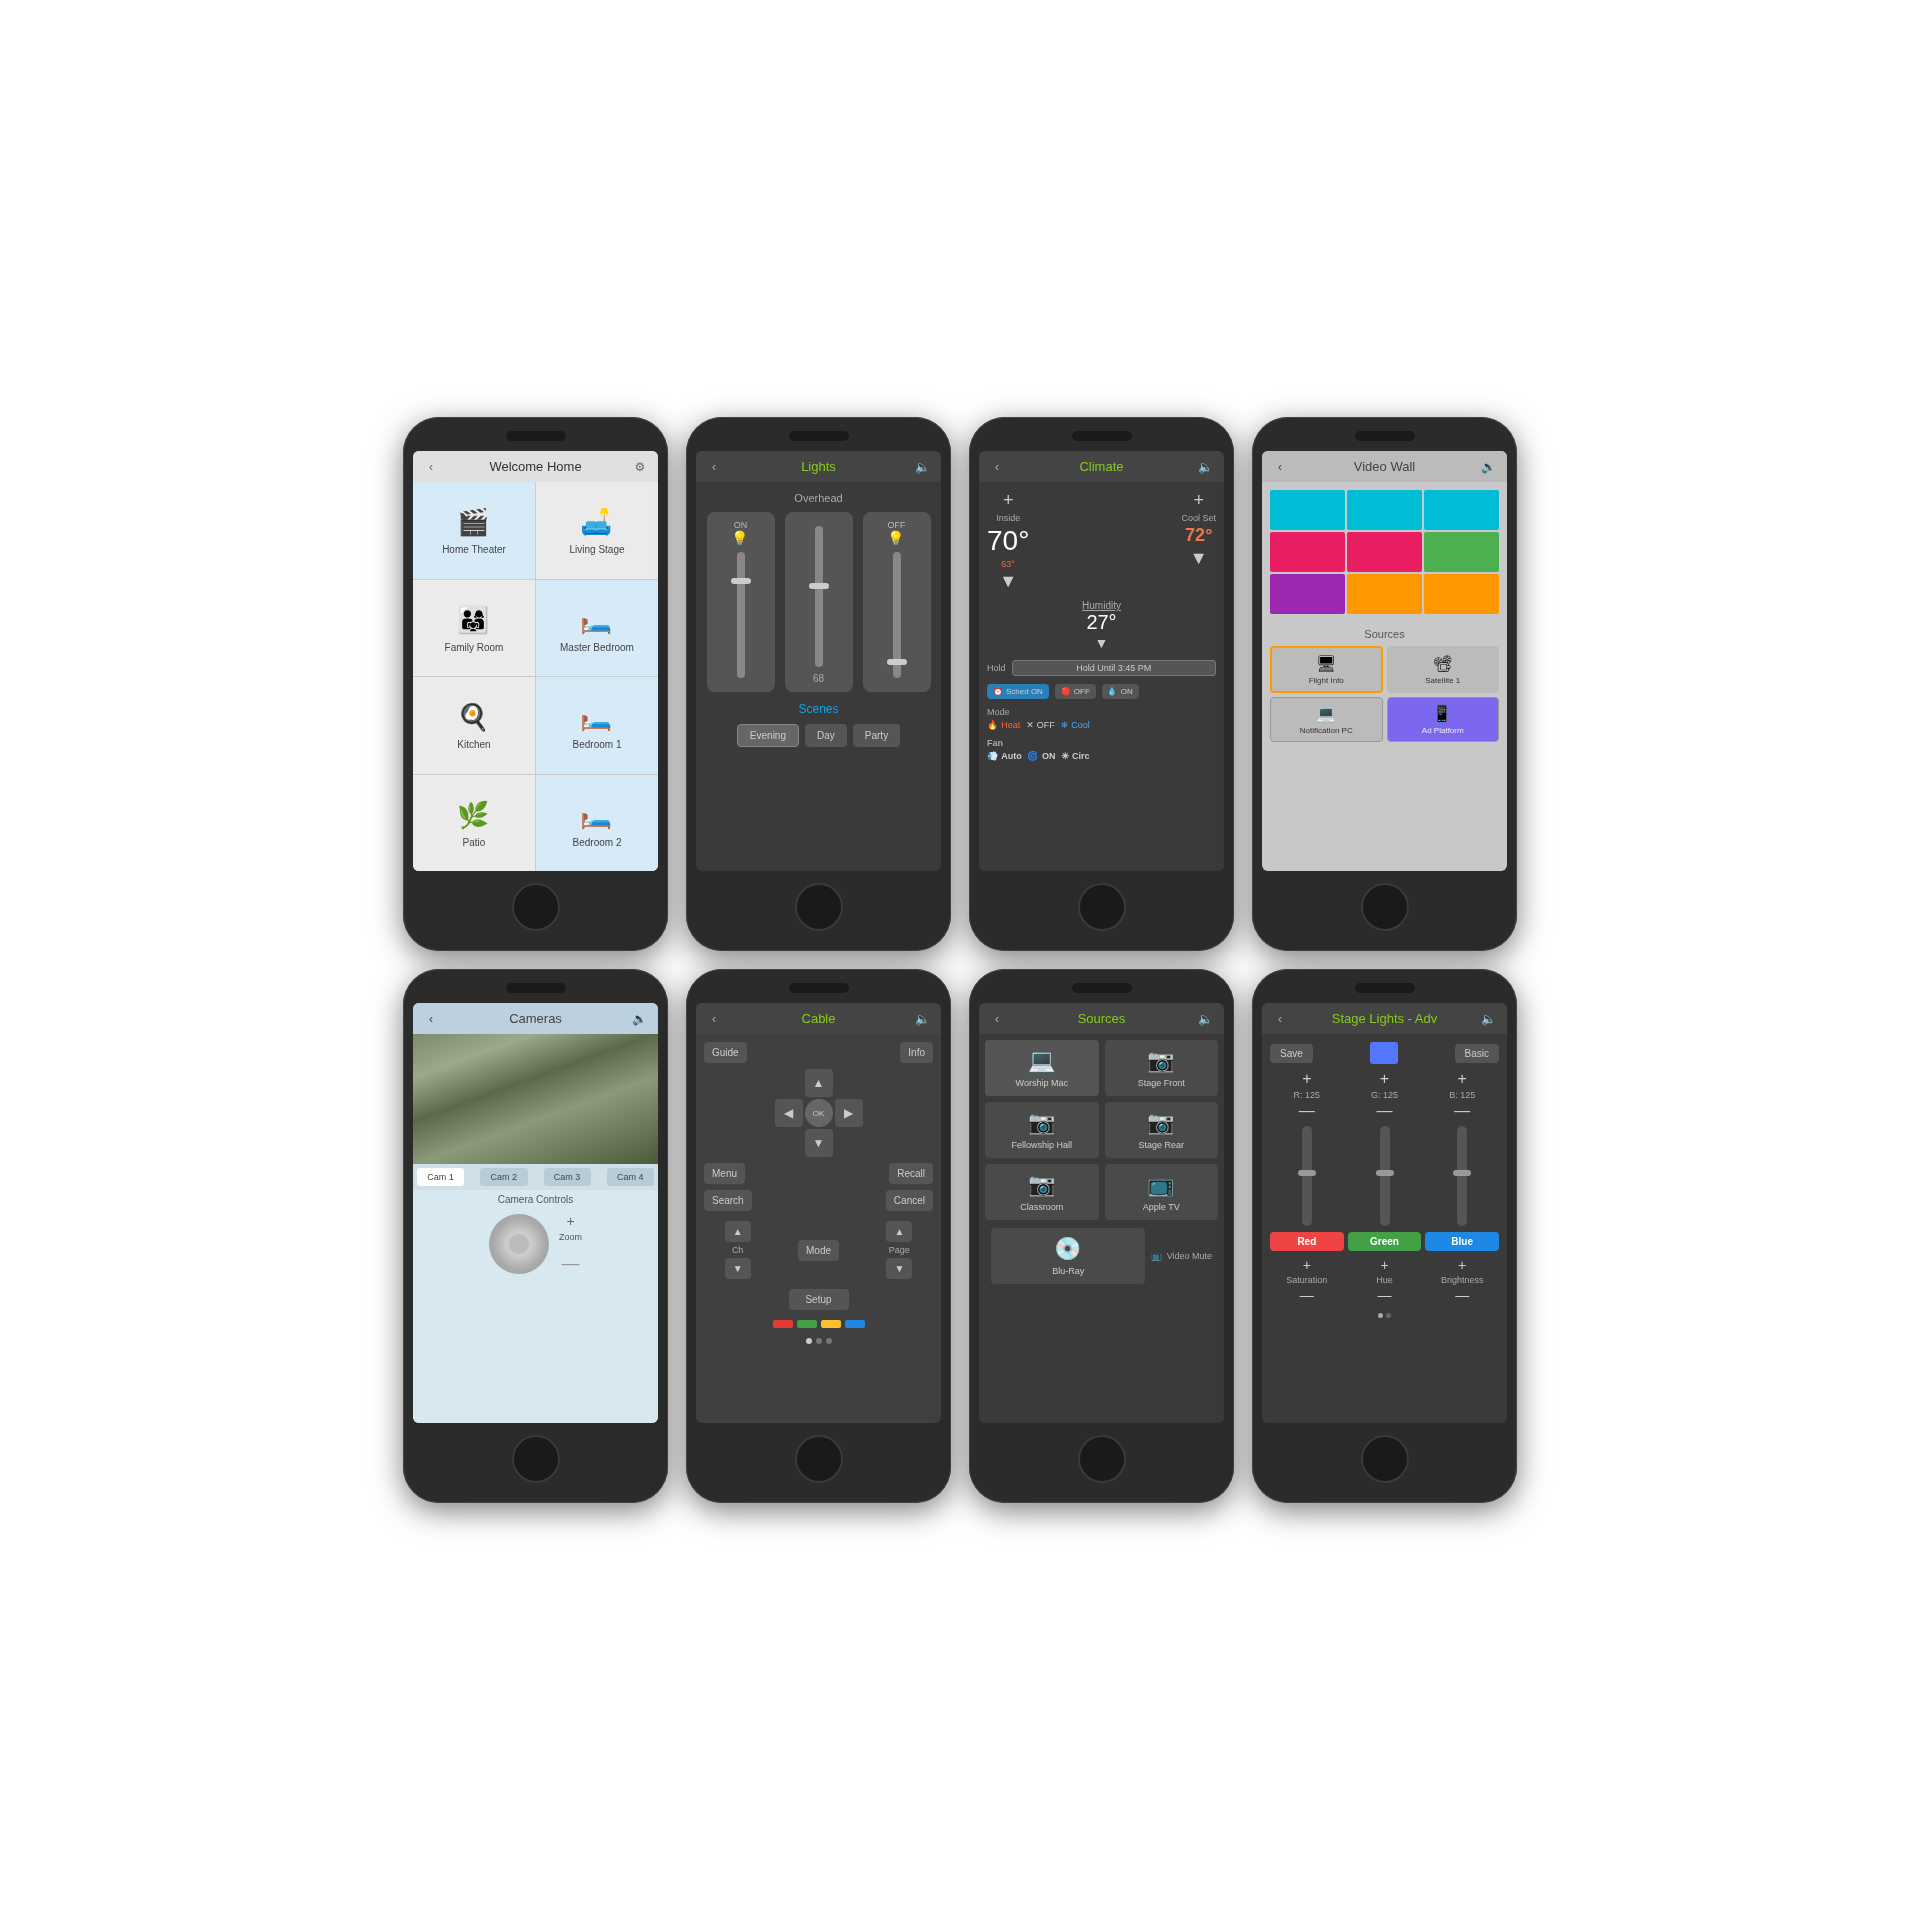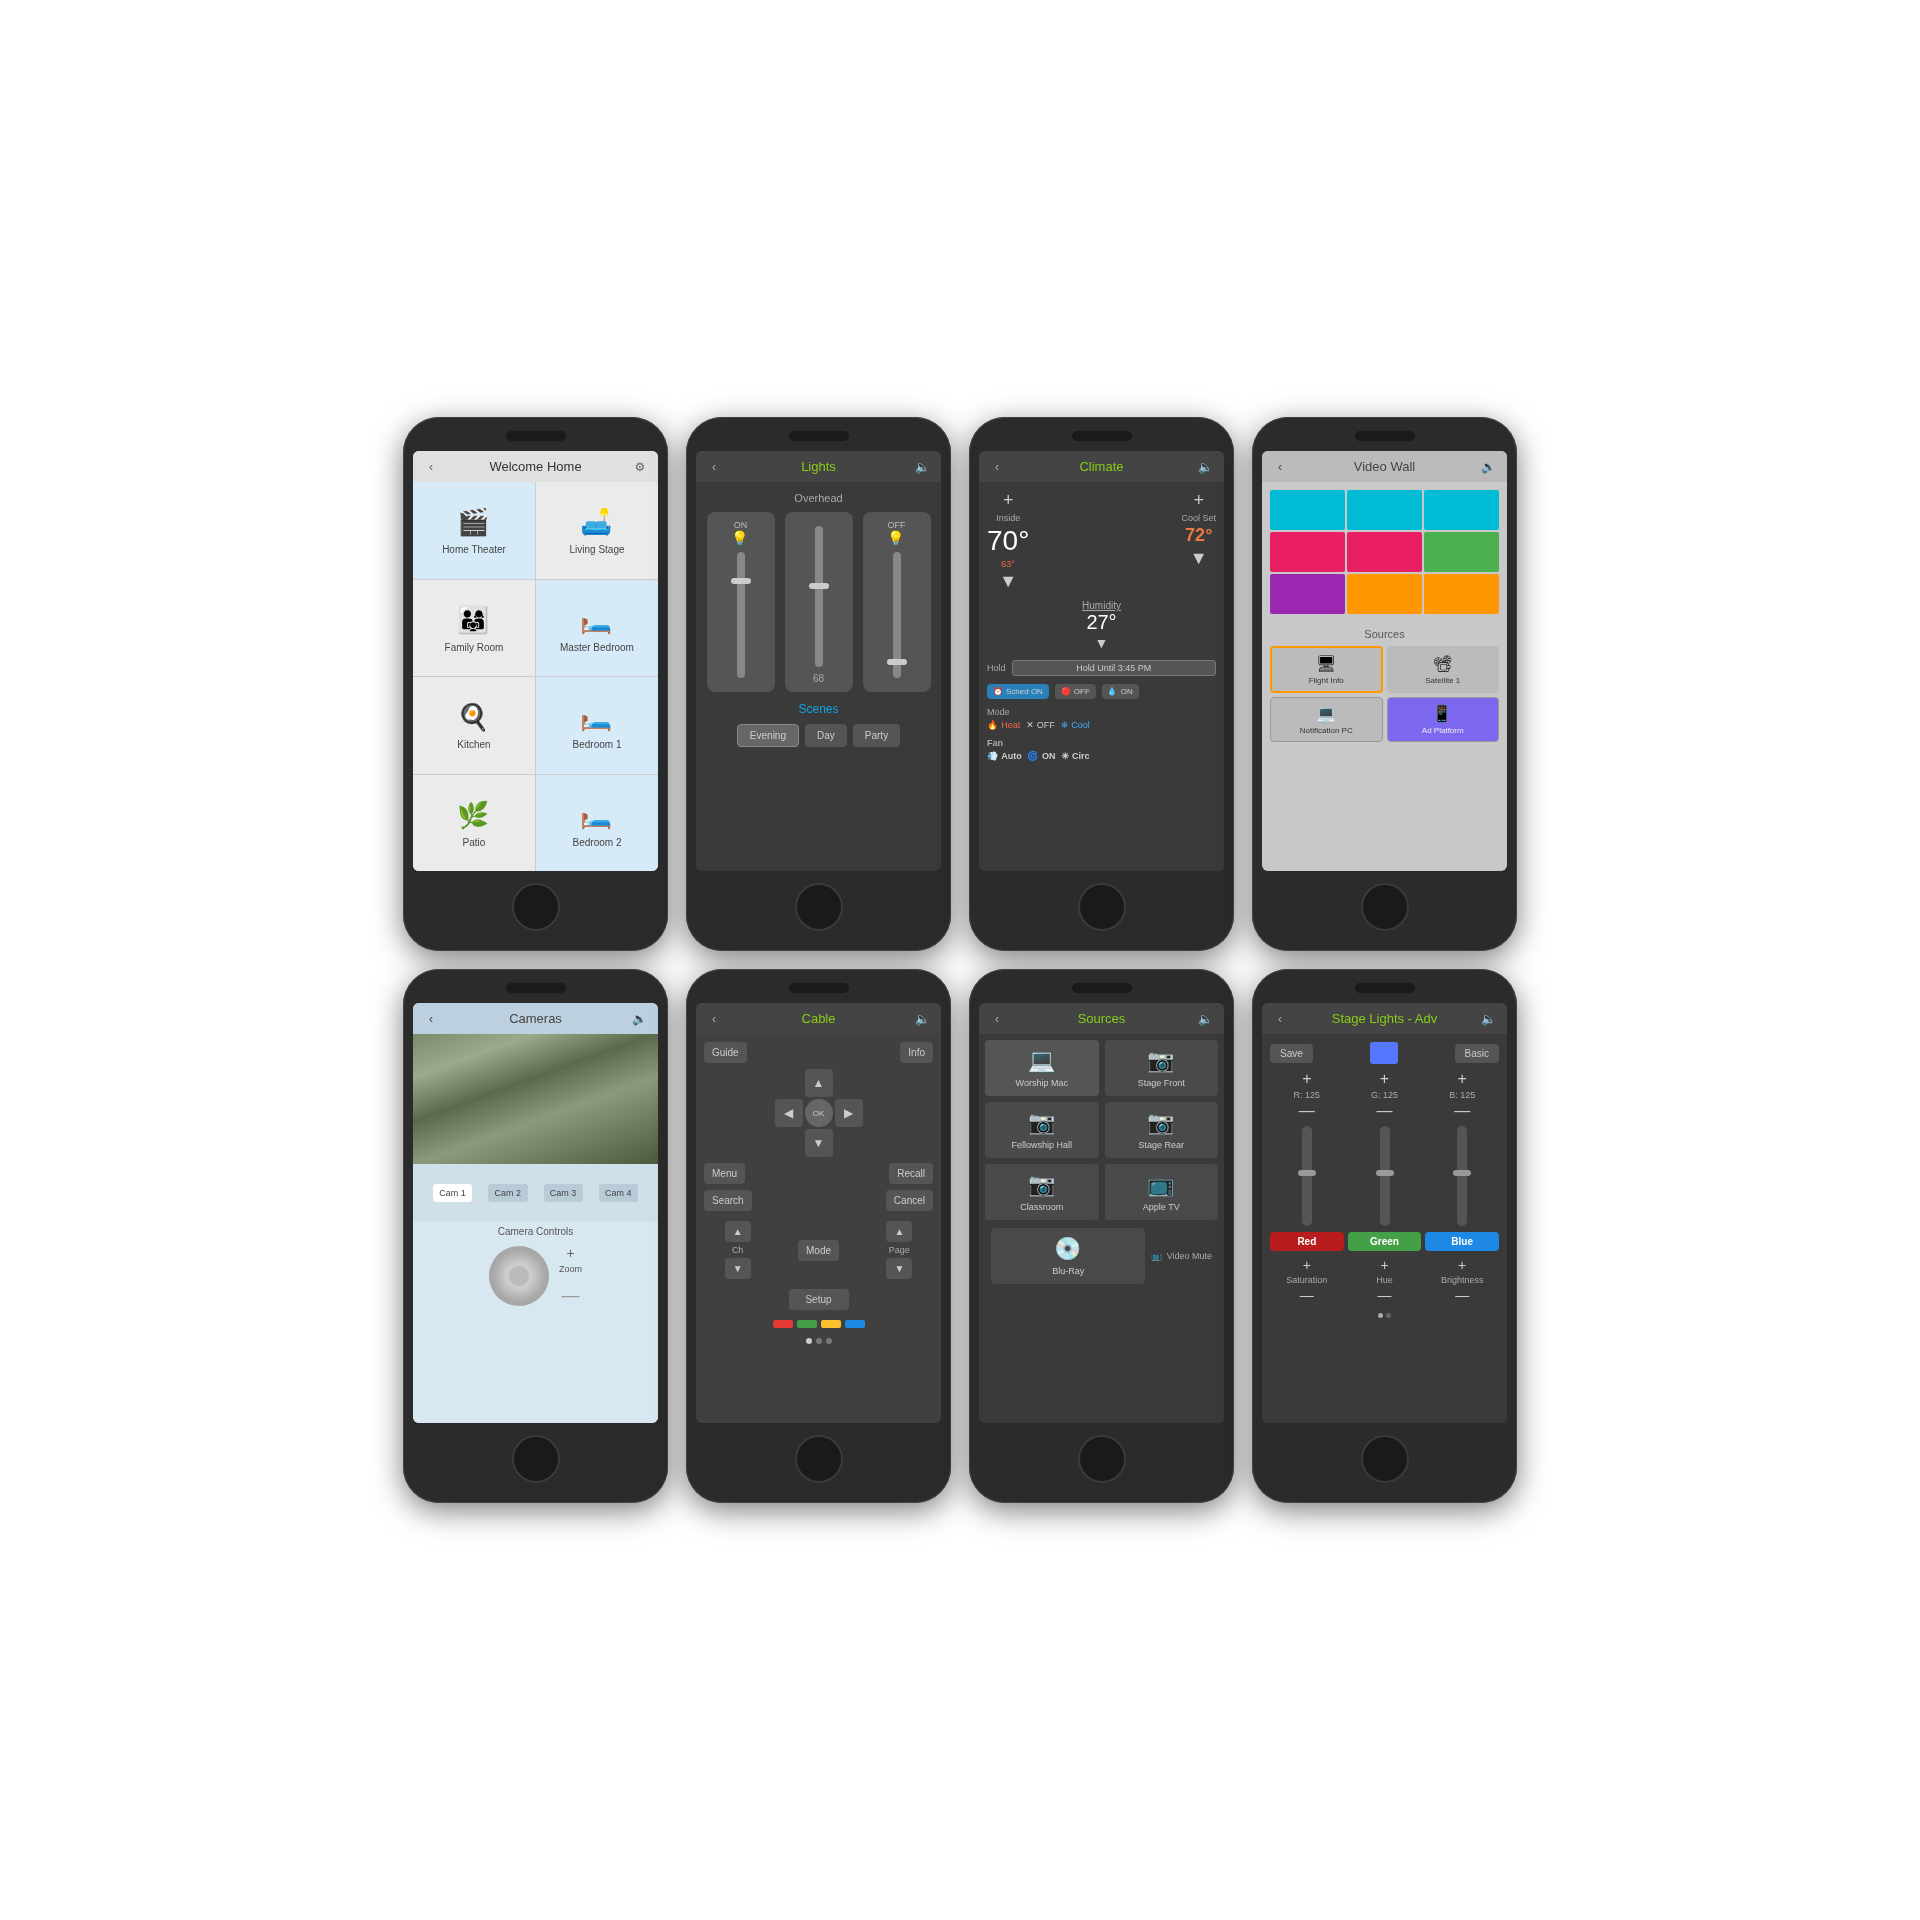--- a/index.html
+++ b/index.html
@@ -232,21 +232,21 @@
     .cam-feed {
       height: 130px;
       background: #6a7a5a;
       overflow: hidden;
       position: relative;
     }
     .cam-feed-inner {
       width: 100%; height: 100%;
       background: linear-gradient(135deg, #556 30%, #8a9 50%, #5a6a4a 70%, #445 100%);
     }
-    .cam-tabs { display: flex; gap: 16px; padding: 20px; background: #d0e0e8; }
+    .cam-tabs { display: flex; gap: 16px; padding: 4px; background: #d0e0e8; }
     .cam-tab {
       flex: 1; background: #b8ccd8; border-radius: 3px;
       font-size: 9px; color: #444; text-align: center; padding: 4px 2px;
     }
     .cam-tab.active { background: #fff; }
     .cam-controls-label { font-size: 10px; color: #555; text-align: center; padding: 4px; }
     .cam-controls {
       display: flex; align-items: center; justify-content: center; gap: 10px; padding: 4px 8px;
     }
     .cam-wheel { position: relative; width: 60px; height: 60px; }
@@ -749,21 +749,21 @@
               <div class="stage-slider-thumb" style="bottom:50%;"></div>
             </div>
           </div>
           <div class="stage-slider-col">
             <div class="stage-slider-track">
               <div class="stage-slider-thumb" style="bottom:50%;"></div>
             </div>
           </div>
         </div>
         <div class="stage-bottom-row">
-          <button class="stage-color-btn" style="background:#b91c1c;flex:1;">Red</button>
+          <button class="stage-color-btn" style="background:#ef4444;flex:1;">Red</button>
           <button class="stage-color-btn" style="background:#43a047;flex:1;">Green</button>
           <button class="stage-color-btn" style="background:#1e88e5;flex:1;">Blue</button>
         </div>
         <div class="stage-bottom-row" style="justify-content:space-around;">
           <div class="stage-sat-col">
             <span class="stage-adj-btn">+</span>
             <span class="stage-sat-label">Saturation</span>
             <span class="stage-adj-btn">—</span>
           </div>
           <div class="stage-sat-col">

